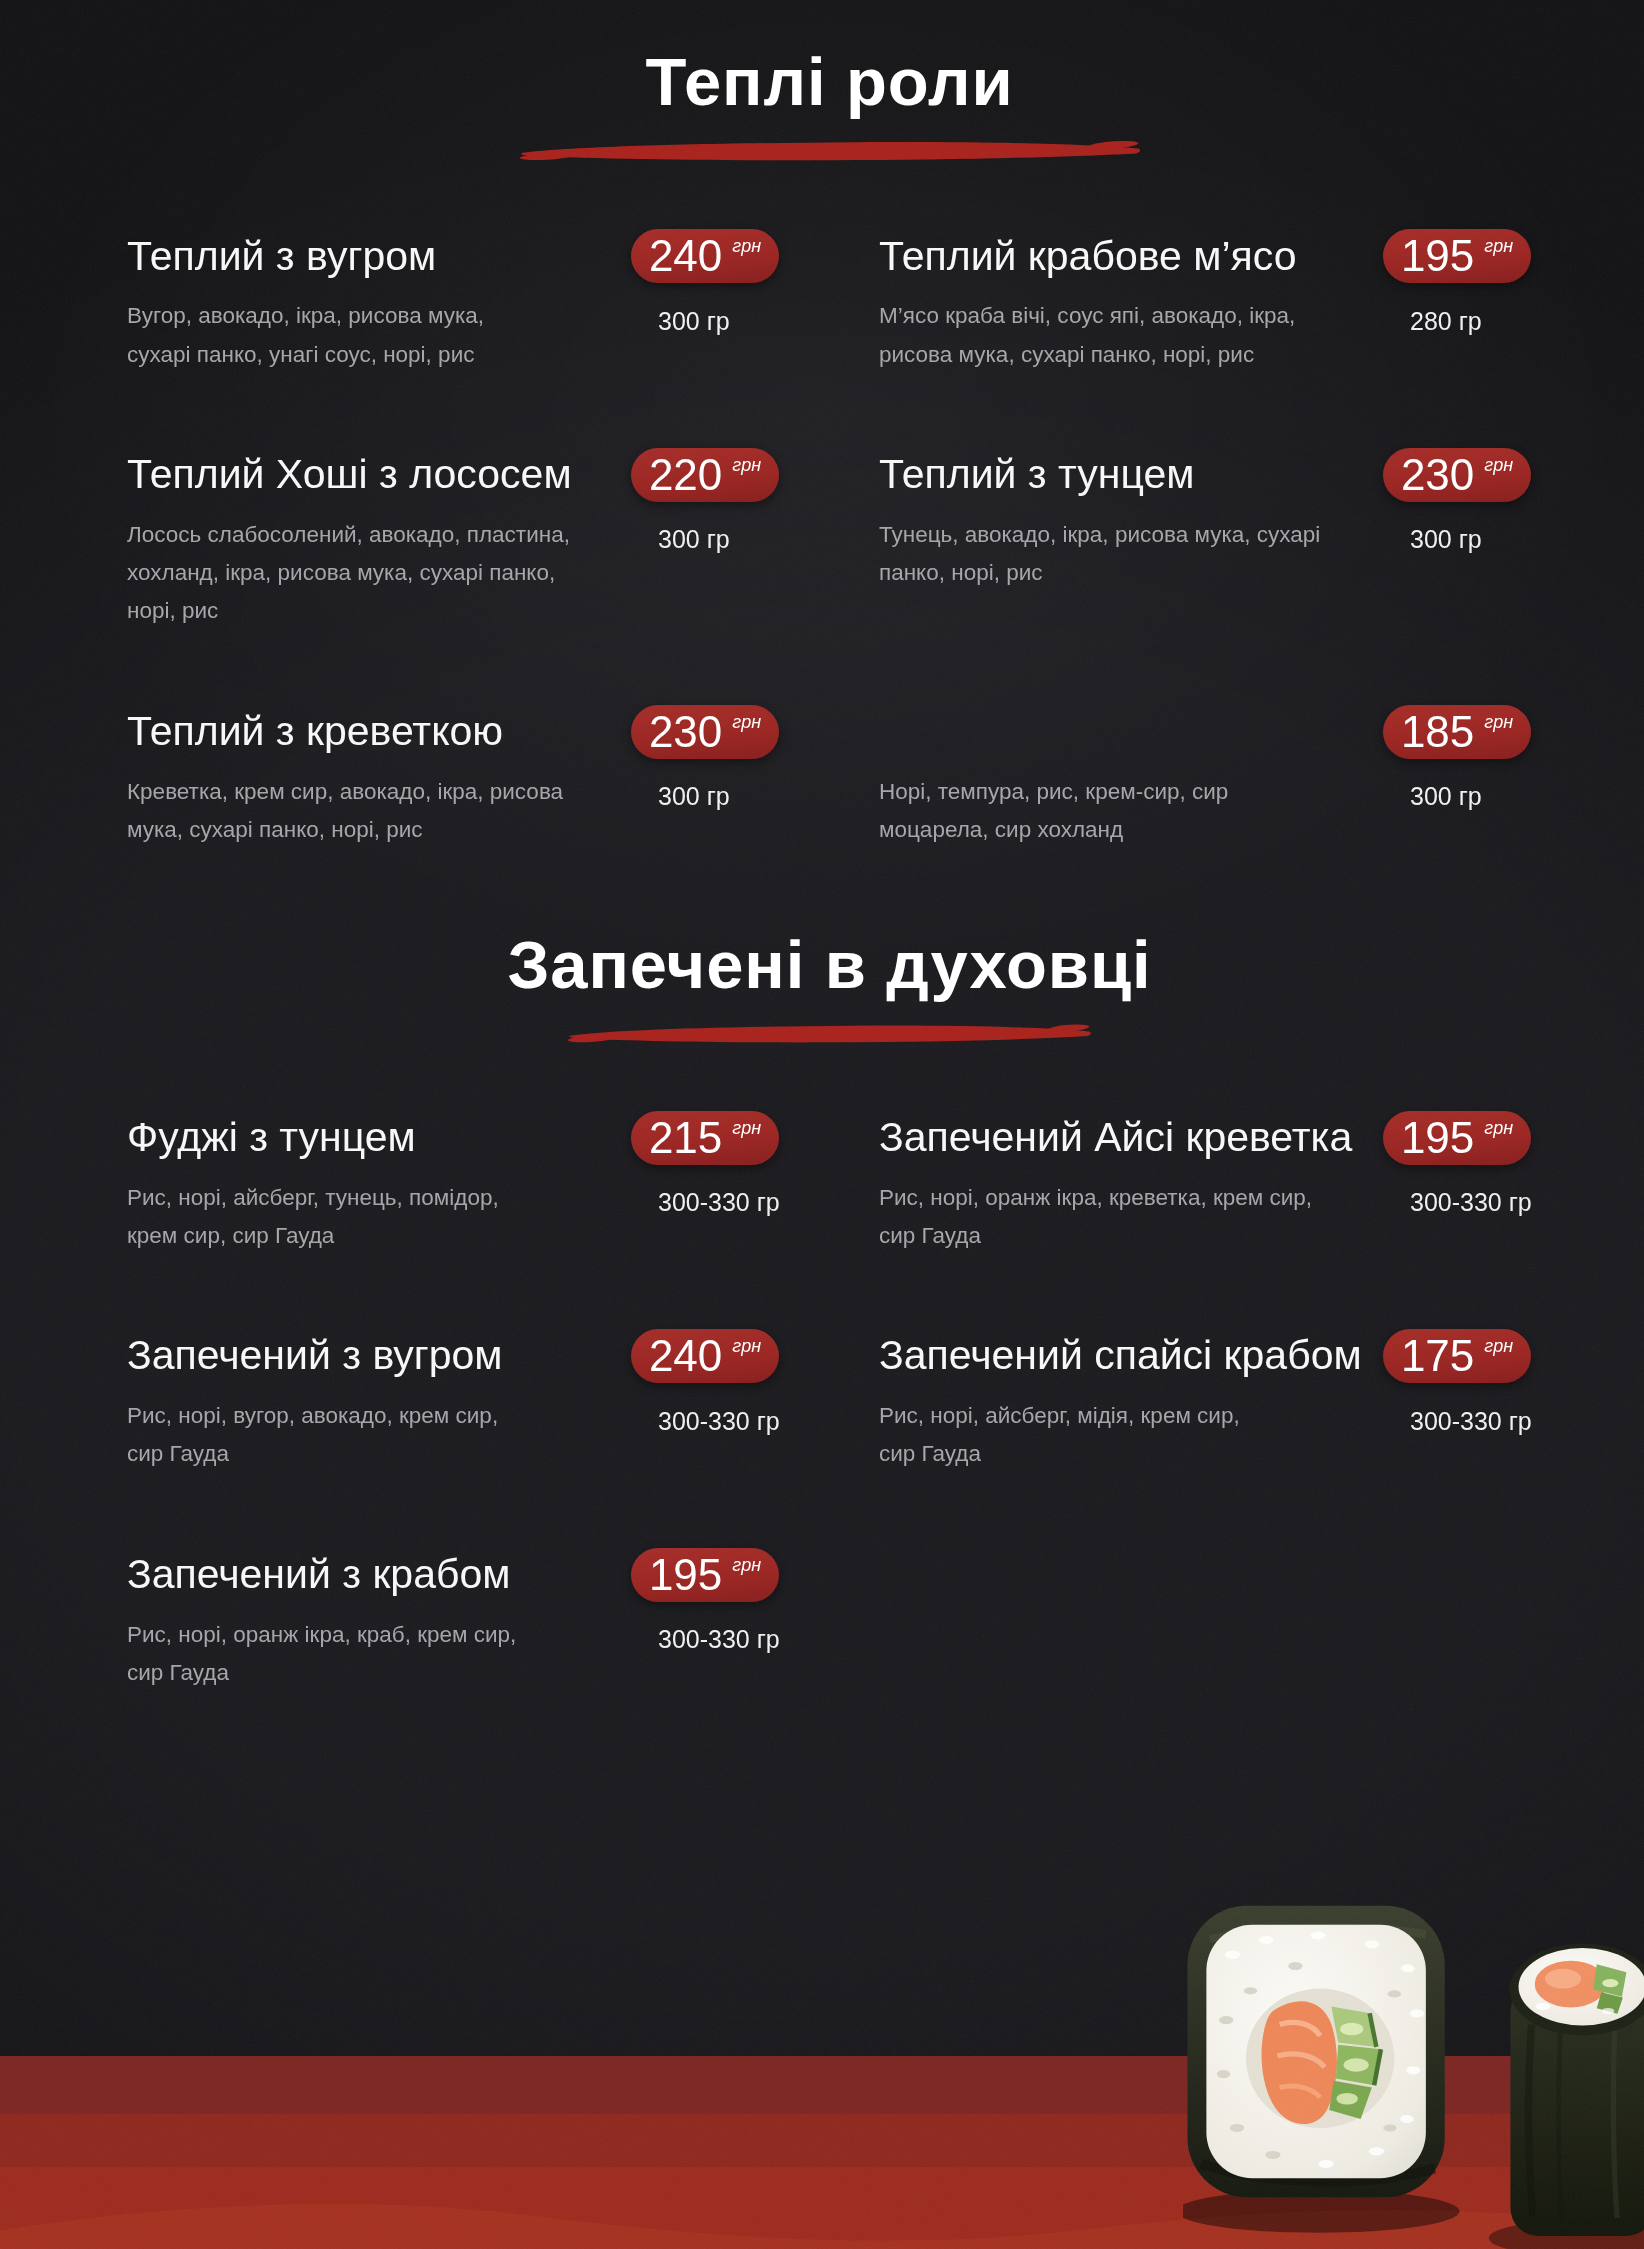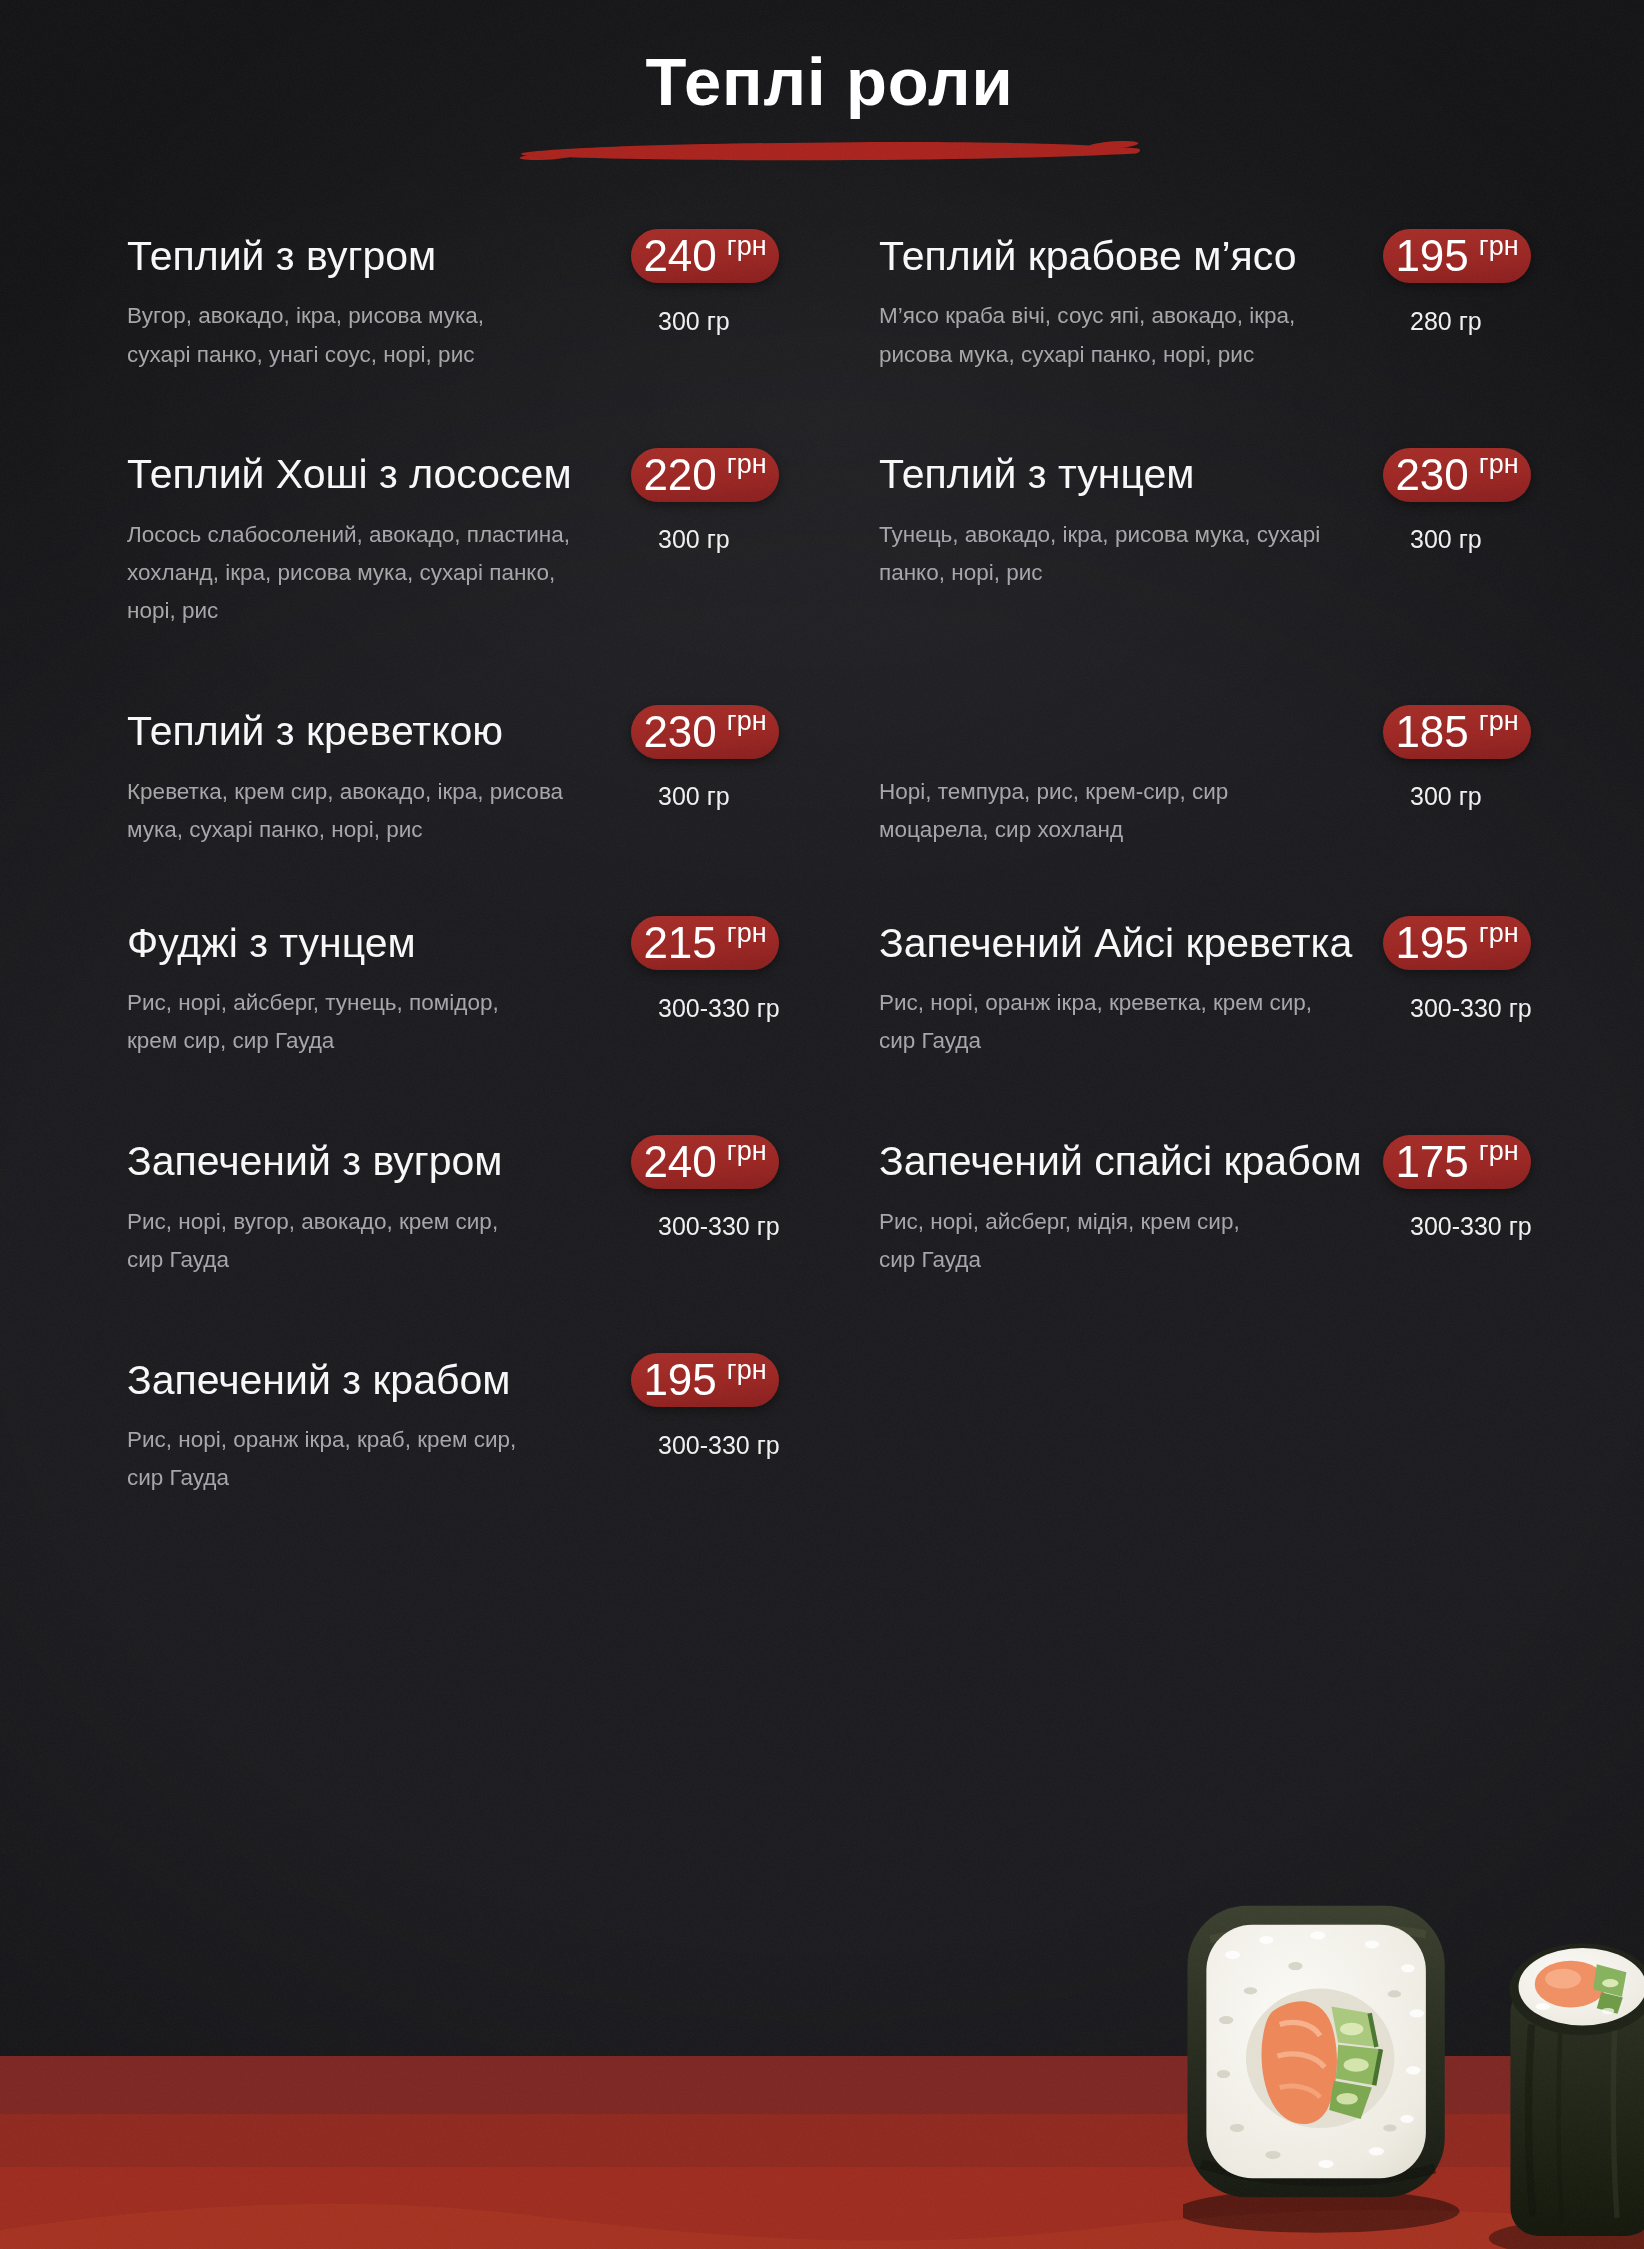--- a/index.html
+++ b/index.html
@@ -42,21 +42,21 @@
     white-space:nowrap;line-height:1.3;
   }
   .pill{
     grid-column:2;grid-row:1;
     width:148px;height:54px;border-radius:31.5px;
     background:linear-gradient(175deg,#a42b26 0%,#9a2421 55%,#871d1c 100%);
     box-shadow:0 3.6px 10px rgba(0,0,0,0.45);
     display:flex;align-items:center;justify-content:center;
   }
   .price{font-size:44px;color:#ffffff;line-height:1;}
-  .cur{font-size:27px;color:#ffffff;margin-left:10px;transform:translateY(-10px);line-height:1;}
+  .cur{font-size:18px;color:#ffffff;margin-left:10px;transform:translateY(-10px);line-height:1;font-style:italic;}
   .desc{
     grid-column:1;grid-row:2;
     margin-top:14px;
     font-size:22.5px;line-height:1.7;color:#a5a5a9;
     white-space:pre-line;
     max-width:504px;
   }
   .weight{
     grid-column:2;grid-row:2;
     align-self:start;
@@ -149,20 +149,28 @@
         <div class="pill">
           <span class="price">185</span>
           <span class="cur">грн</span>
         </div>
         <div class="desc">Норі, темпура, рис, крем-сир, сир
 моцарела, сир хохланд</div>
         <div class="weight">300 гр</div>
       </div>
     </div>
 
+    <div class="section-head second">
+      <div class="section-title">Запечені в духовці</div>
+      <svg class="brush" width="531" height="25" viewBox="0 0 1400 60" preserveAspectRatio="none">
+        <ellipse cx="1330" cy="22" rx="55" ry="8" fill="#a8211b" transform="rotate(-4 1330 22)"></ellipse>
+        <ellipse cx="70" cy="48" rx="60" ry="7" fill="#a8211b" transform="rotate(-3 70 48)"></ellipse>
+        <path fill="#a8211b" d="M15,40 C120,26 420,18 760,16 C1050,14 1260,20 1385,30 C1392,33 1390,38 1380,41 C1200,50 980,55 700,56 C420,57 150,52 30,46 C18,45 11,43 15,40 Z"></path>
+      </svg>
+    </div>
 
     <div class="items">
 
       <div class="item">
         <div class="name">Фуджі з тунцем</div>
         <div class="pill">
           <span class="price">215</span>
           <span class="cur">грн</span>
         </div>
         <div class="desc">Рис, норі, айсберг, тунець, помідор,

